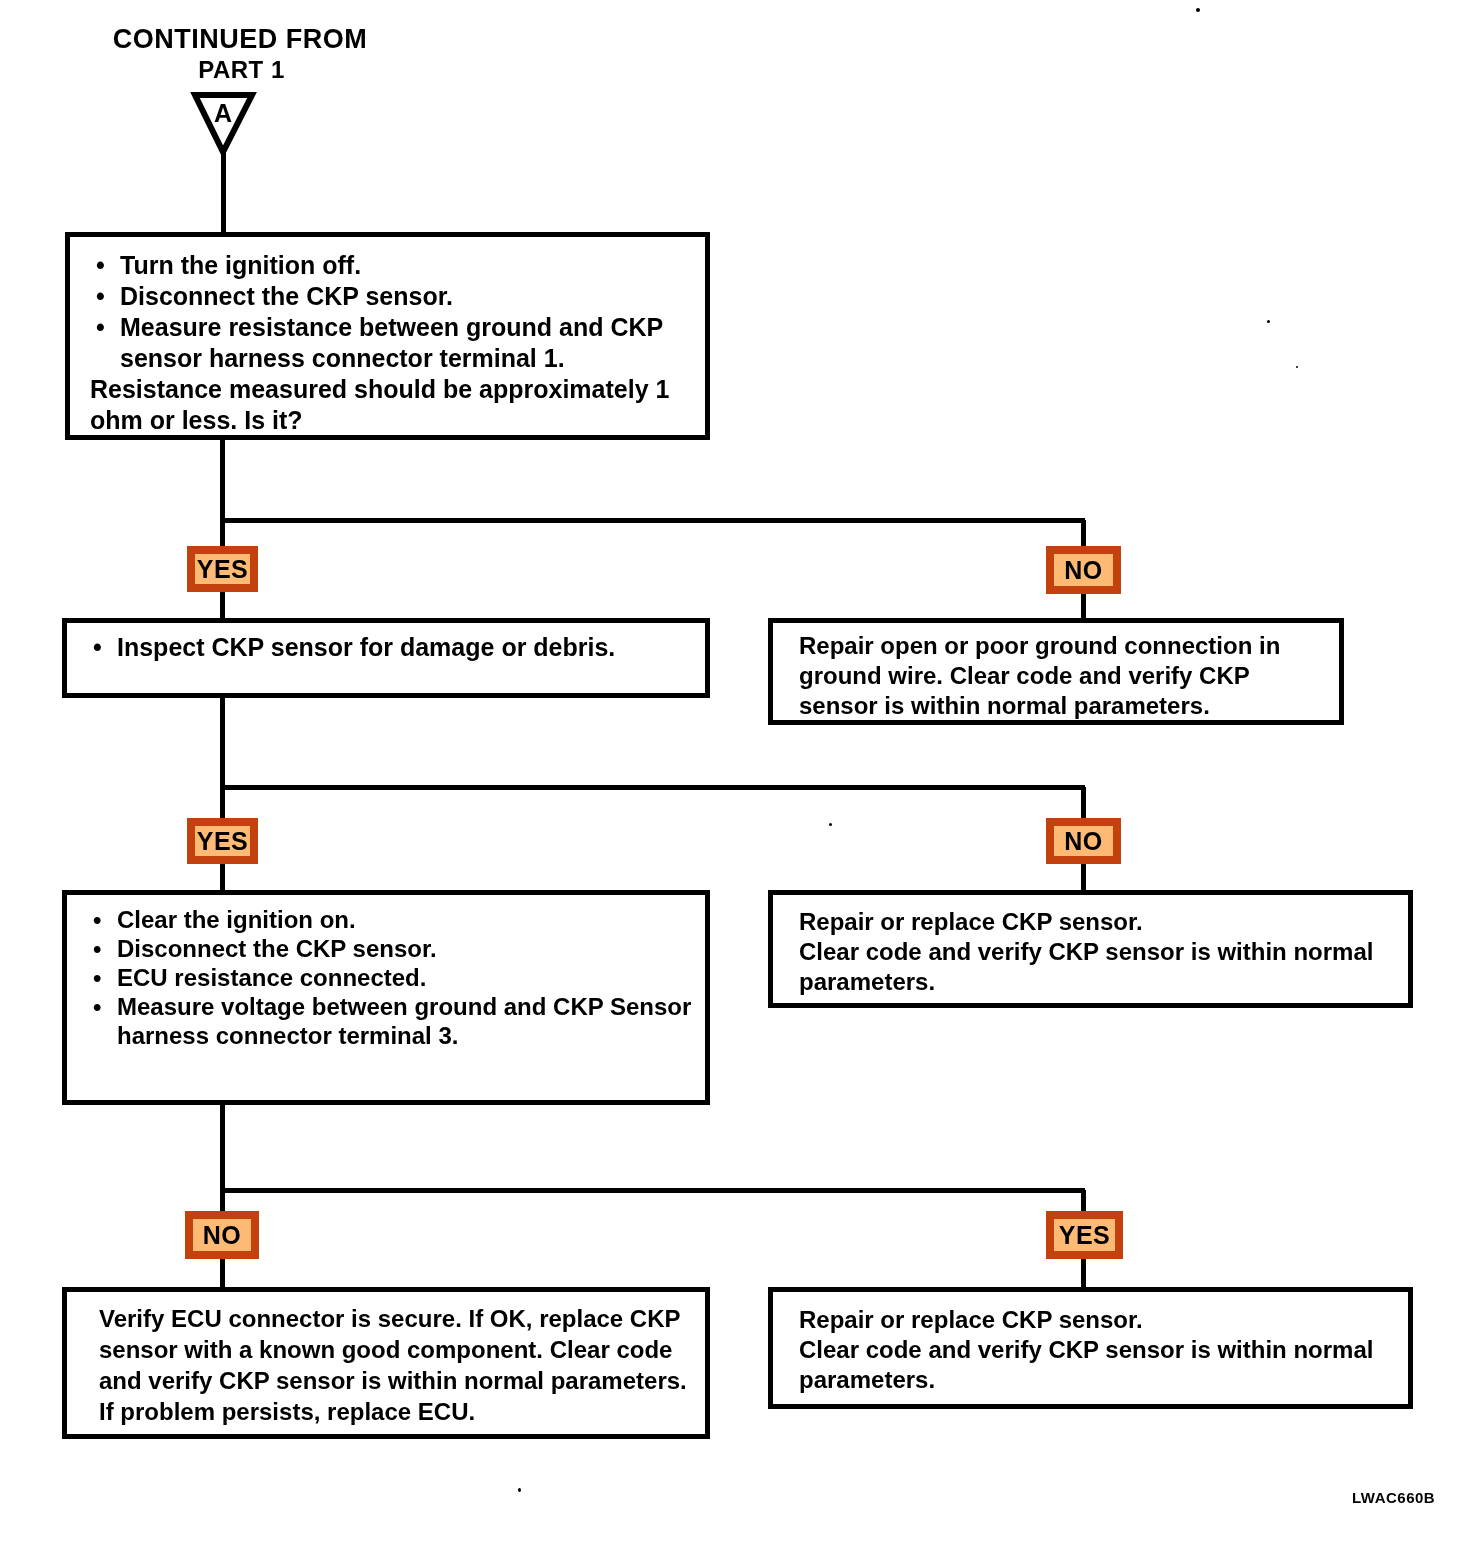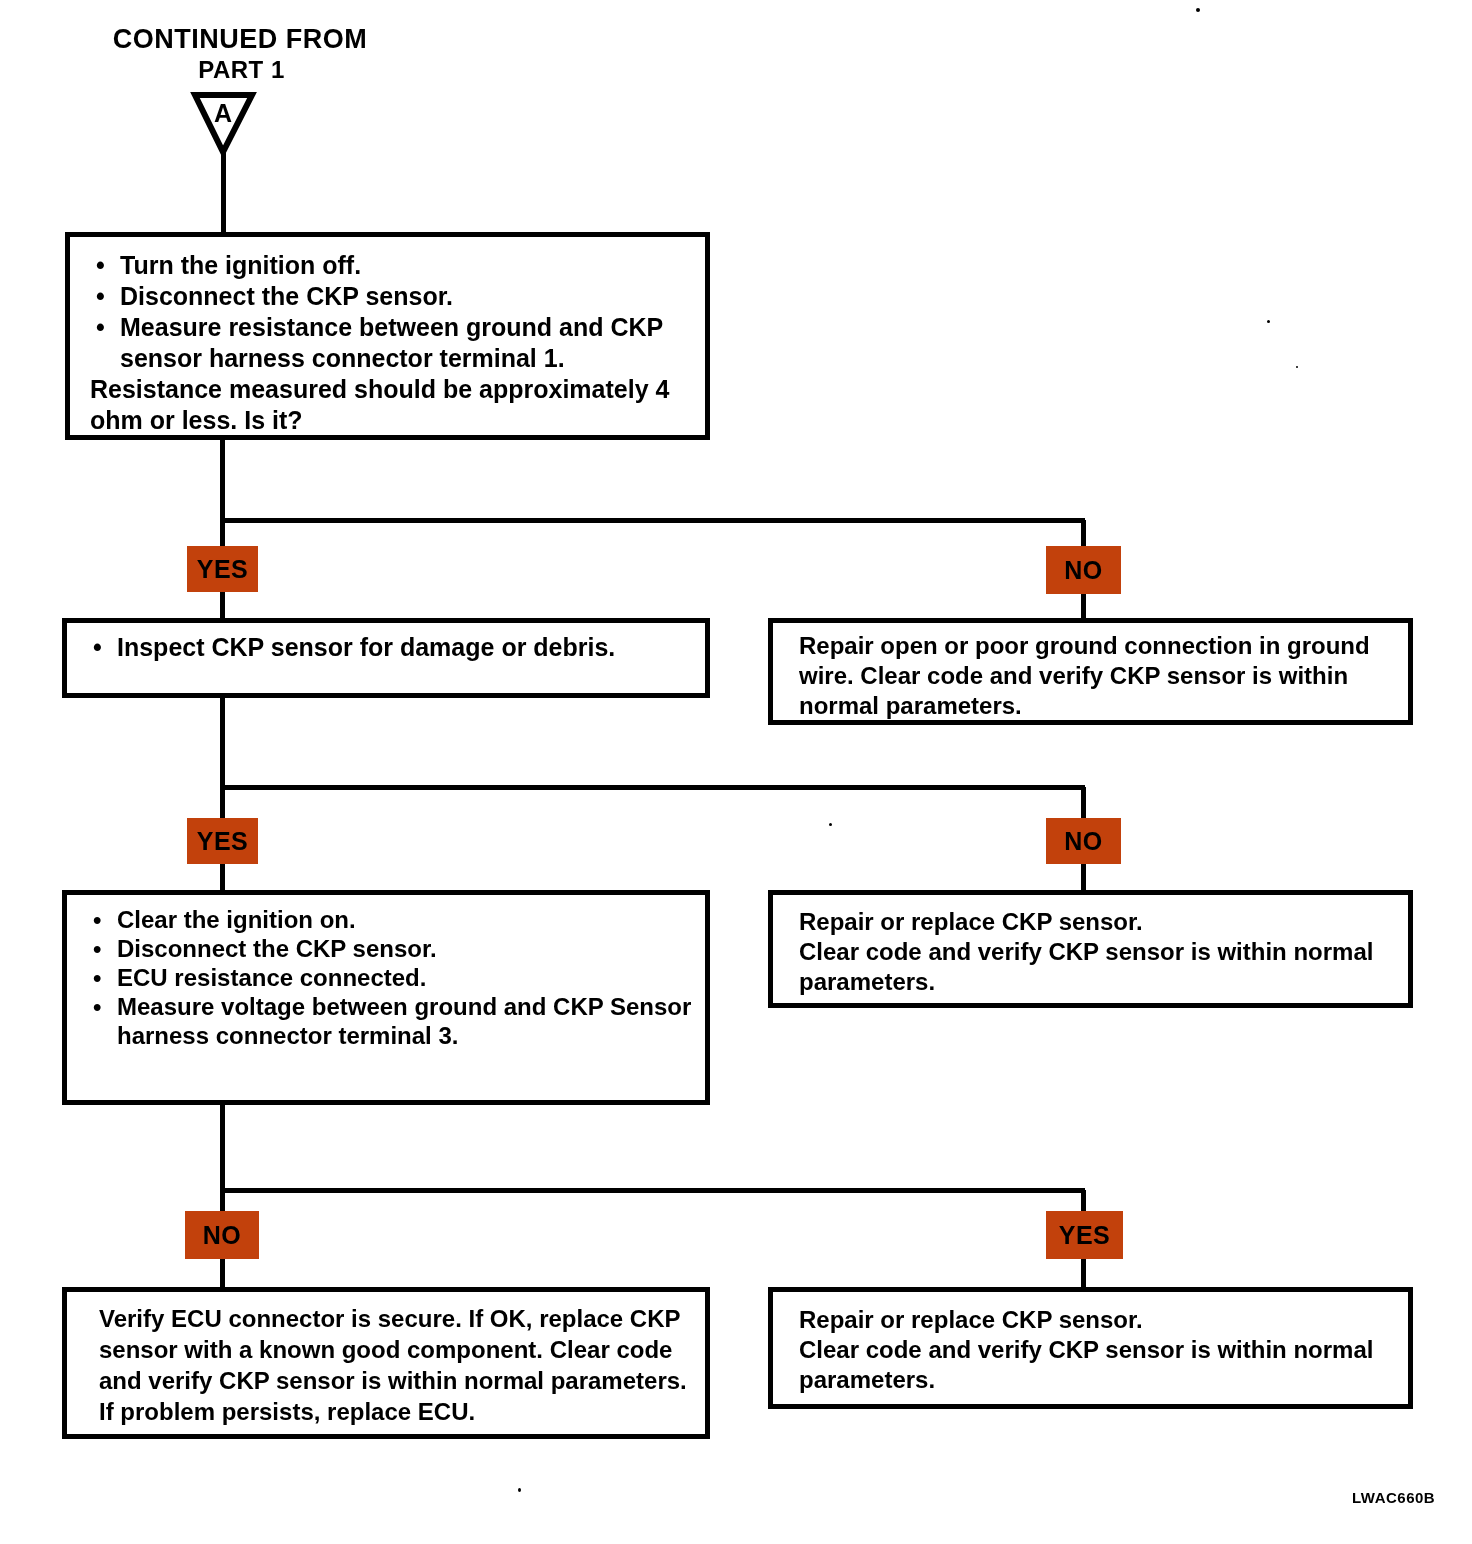--- a/index.html
+++ b/index.html
@@ -20,29 +20,29 @@
   .tri-label { left:201px; top:99px; width:44px; text-align:center; font-size:25px; z-index:4; }
 
   
   .pbox {
     border:5px solid #000; background:#fff; z-index:2;
     font-size:25px; line-height:31px;
     padding:10px 12px 8px 20px;
   }
   .box-step1   { left:65px;  top:232px;  width:645px; height:208px; padding-top:13px; }
   .box-step2   { left:62px;  top:618px;  width:648px; height:80px;  padding-top:9px; }
-  .box-ground  { left:768px; top:618px;  width:645px; height:107px; font-size:24px; line-height:30px; padding-top:8px; padding-left:26px; }
+  .box-ground  { left:768px; top:618px;  width:576px; height:107px; font-size:24px; line-height:30px; padding-top:8px; padding-left:26px; }
   .box-step3   { left:62px;  top:890px;  width:648px; height:215px; font-size:24px; line-height:29px; padding-top:10px; }
   .box-repair1 { left:768px; top:890px;  width:645px; height:118px; font-size:24px; line-height:30px; padding-top:12px; padding-left:26px; }
   .box-ecu     { left:62px;  top:1287px; width:648px; height:152px; font-size:24px; line-height:31px; padding-top:11px; padding-left:32px; }
   .box-repair2 { left:768px; top:1287px; width:645px; height:122px; font-size:24px; line-height:30px; padding-top:13px; padding-left:26px; }
 
   
   .lbox {
-    border:5px solid #c2410c; background:#c2410c; z-index:3;
+    border:8px solid #c2410c; background:#fdba74; z-index:3;
     display:flex; align-items:center; justify-content:center;
     font-size:25px; letter-spacing:0.5px;
   }
   .lb-b1-left  { left:187px;  top:546px;  width:71px; height:46px; }
   .lb-b1-right { left:1046px; top:546px;  width:75px; height:48px; }
   .lb-b2-left  { left:187px;  top:818px;  width:71px; height:46px; }
   .lb-b2-right { left:1046px; top:818px;  width:75px; height:46px; }
   .lb-b3-left  { left:185px;  top:1211px; width:74px; height:48px; }
   .lb-b3-right { left:1046px; top:1211px; width:77px; height:48px; }
 
@@ -100,21 +100,21 @@
     <span class="btext">Turn the ignition off.</span>
   </div>
   <div class="brow">
     <span class="bmark">•</span>
     <span class="btext">Disconnect the CKP sensor.</span>
   </div>
   <div class="brow">
     <span class="bmark">•</span>
     <span class="btext">Measure resistance between ground and CKP sensor harness connector terminal 1.</span>
   </div>
-  <div class="qline">Resistance measured should be approximately 4 ohm or less. Is it?</div>
+  <div class="qline">Resistance measured should be approximately 1 ohm or less. Is it?</div>
 </div>
 
 <div class="abs lbox lb-b1-left">YES</div>
 <div class="abs lbox lb-b1-right">NO</div>
 
 <div class="abs pbox box-step2">
   <div class="brow">
     <span class="bmark">•</span>
     <span class="btext">Inspect CKP sensor for damage or debris.</span>
   </div>

